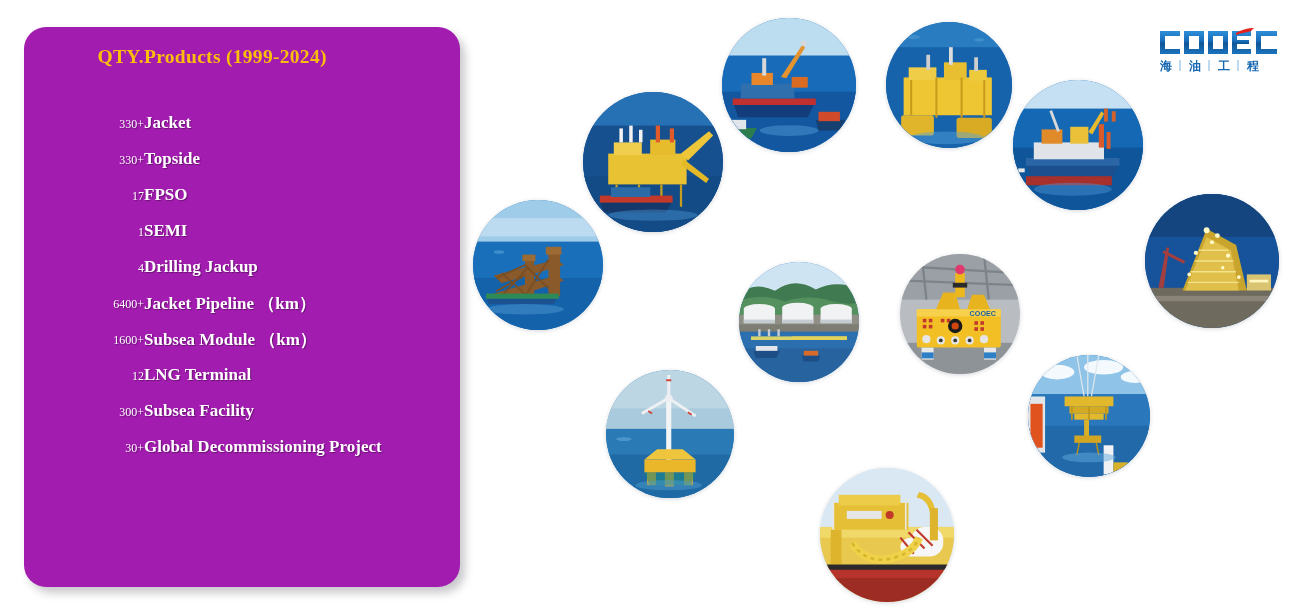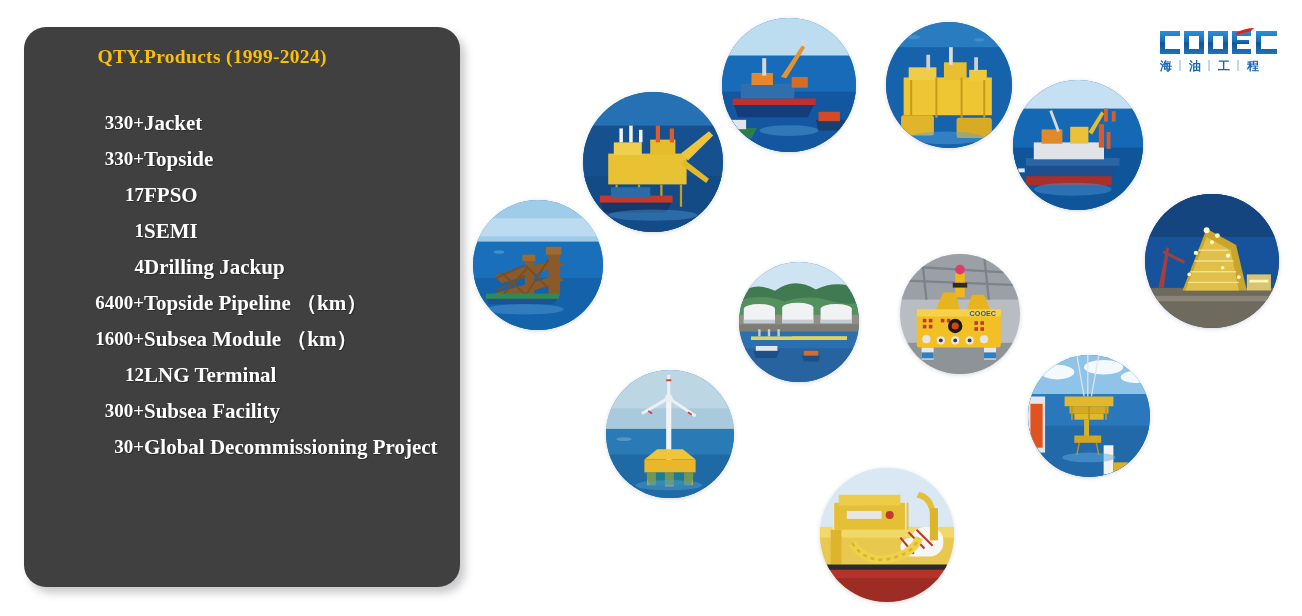--- a/index.html
+++ b/index.html
@@ -8,40 +8,40 @@
     background:#ffffff;
     font-family:"Liberation Serif", serif;
     overflow:hidden;
     position:relative;
   }
   .stage{position:absolute;inset:0;}
 
   
   .panel{
     position:absolute;left:24px;top:27px;width:436px;height:560px;
-    background:#404040;border-radius:22px;
+    background:#a21caf;border-radius:22px;
     box-shadow:5px 6px 9px rgba(120,120,130,.40);
   }
   .tbl{position:absolute;left:0;top:0;width:100%;border-collapse:collapse;}
   .tbl td{padding:0;}
   .hdr-row td{height:60px;vertical-align:middle;}
   .col-qty{width:120px;text-align:right;padding-right:0px;}
   .col-prod{text-align:left;padding-left:22px;}
   .hdr-qty,.hdr-prod{
     color:#f5b301;font-weight:bold;font-size:19.5px;letter-spacing:.3px;
   }
   .hdr-qty{color:#fbbe0a;}
   .hdr-prod{color:#fbbe0a;margin-top:36px;}
   .row td{height:36px;vertical-align:middle;}
   .cell-qty{
-    color:#ffffff;font-weight:bold;font-size:19px;
+    color:#ffffff;font-weight:normal;font-size:12px;
     text-shadow:1px 1px 1px rgba(0,0,0,.35);
   }
   .cell-prod{
-    color:#ffffff;font-weight:bold;font-size:21px;white-space:nowrap;
+    color:#ffffff;font-weight:bold;font-size:17px;white-space:nowrap;
     text-shadow:1px 1px 1px rgba(0,0,0,.35);
   }
 
   
   .logo{position:absolute;left:1158px;top:26px;width:124px;height:48px;}
   .logo svg{display:block;}
 
   
   .photo{
     position:absolute;border-radius:50%;overflow:hidden;
@@ -79,21 +79,21 @@
       <tr class="row">
         <td class="col-qty"><span class="cell-qty">1</span></td>
         <td class="col-prod"><span class="cell-prod">SEMI</span></td>
       </tr>
       <tr class="row">
         <td class="col-qty"><span class="cell-qty">4</span></td>
         <td class="col-prod"><span class="cell-prod">Drilling Jackup</span></td>
       </tr>
       <tr class="row">
         <td class="col-qty"><span class="cell-qty">6400+</span></td>
-        <td class="col-prod"><span class="cell-prod">Topside Pipeline （km）</span></td>
+        <td class="col-prod"><span class="cell-prod">Jacket Pipeline （km）</span></td>
       </tr>
       <tr class="row">
         <td class="col-qty"><span class="cell-qty">1600+</span></td>
         <td class="col-prod"><span class="cell-prod">Subsea Module （km）</span></td>
       </tr>
       <tr class="row">
         <td class="col-qty"><span class="cell-qty">12</span></td>
         <td class="col-prod"><span class="cell-prod">LNG Terminal</span></td>
       </tr>
       <tr class="row">

